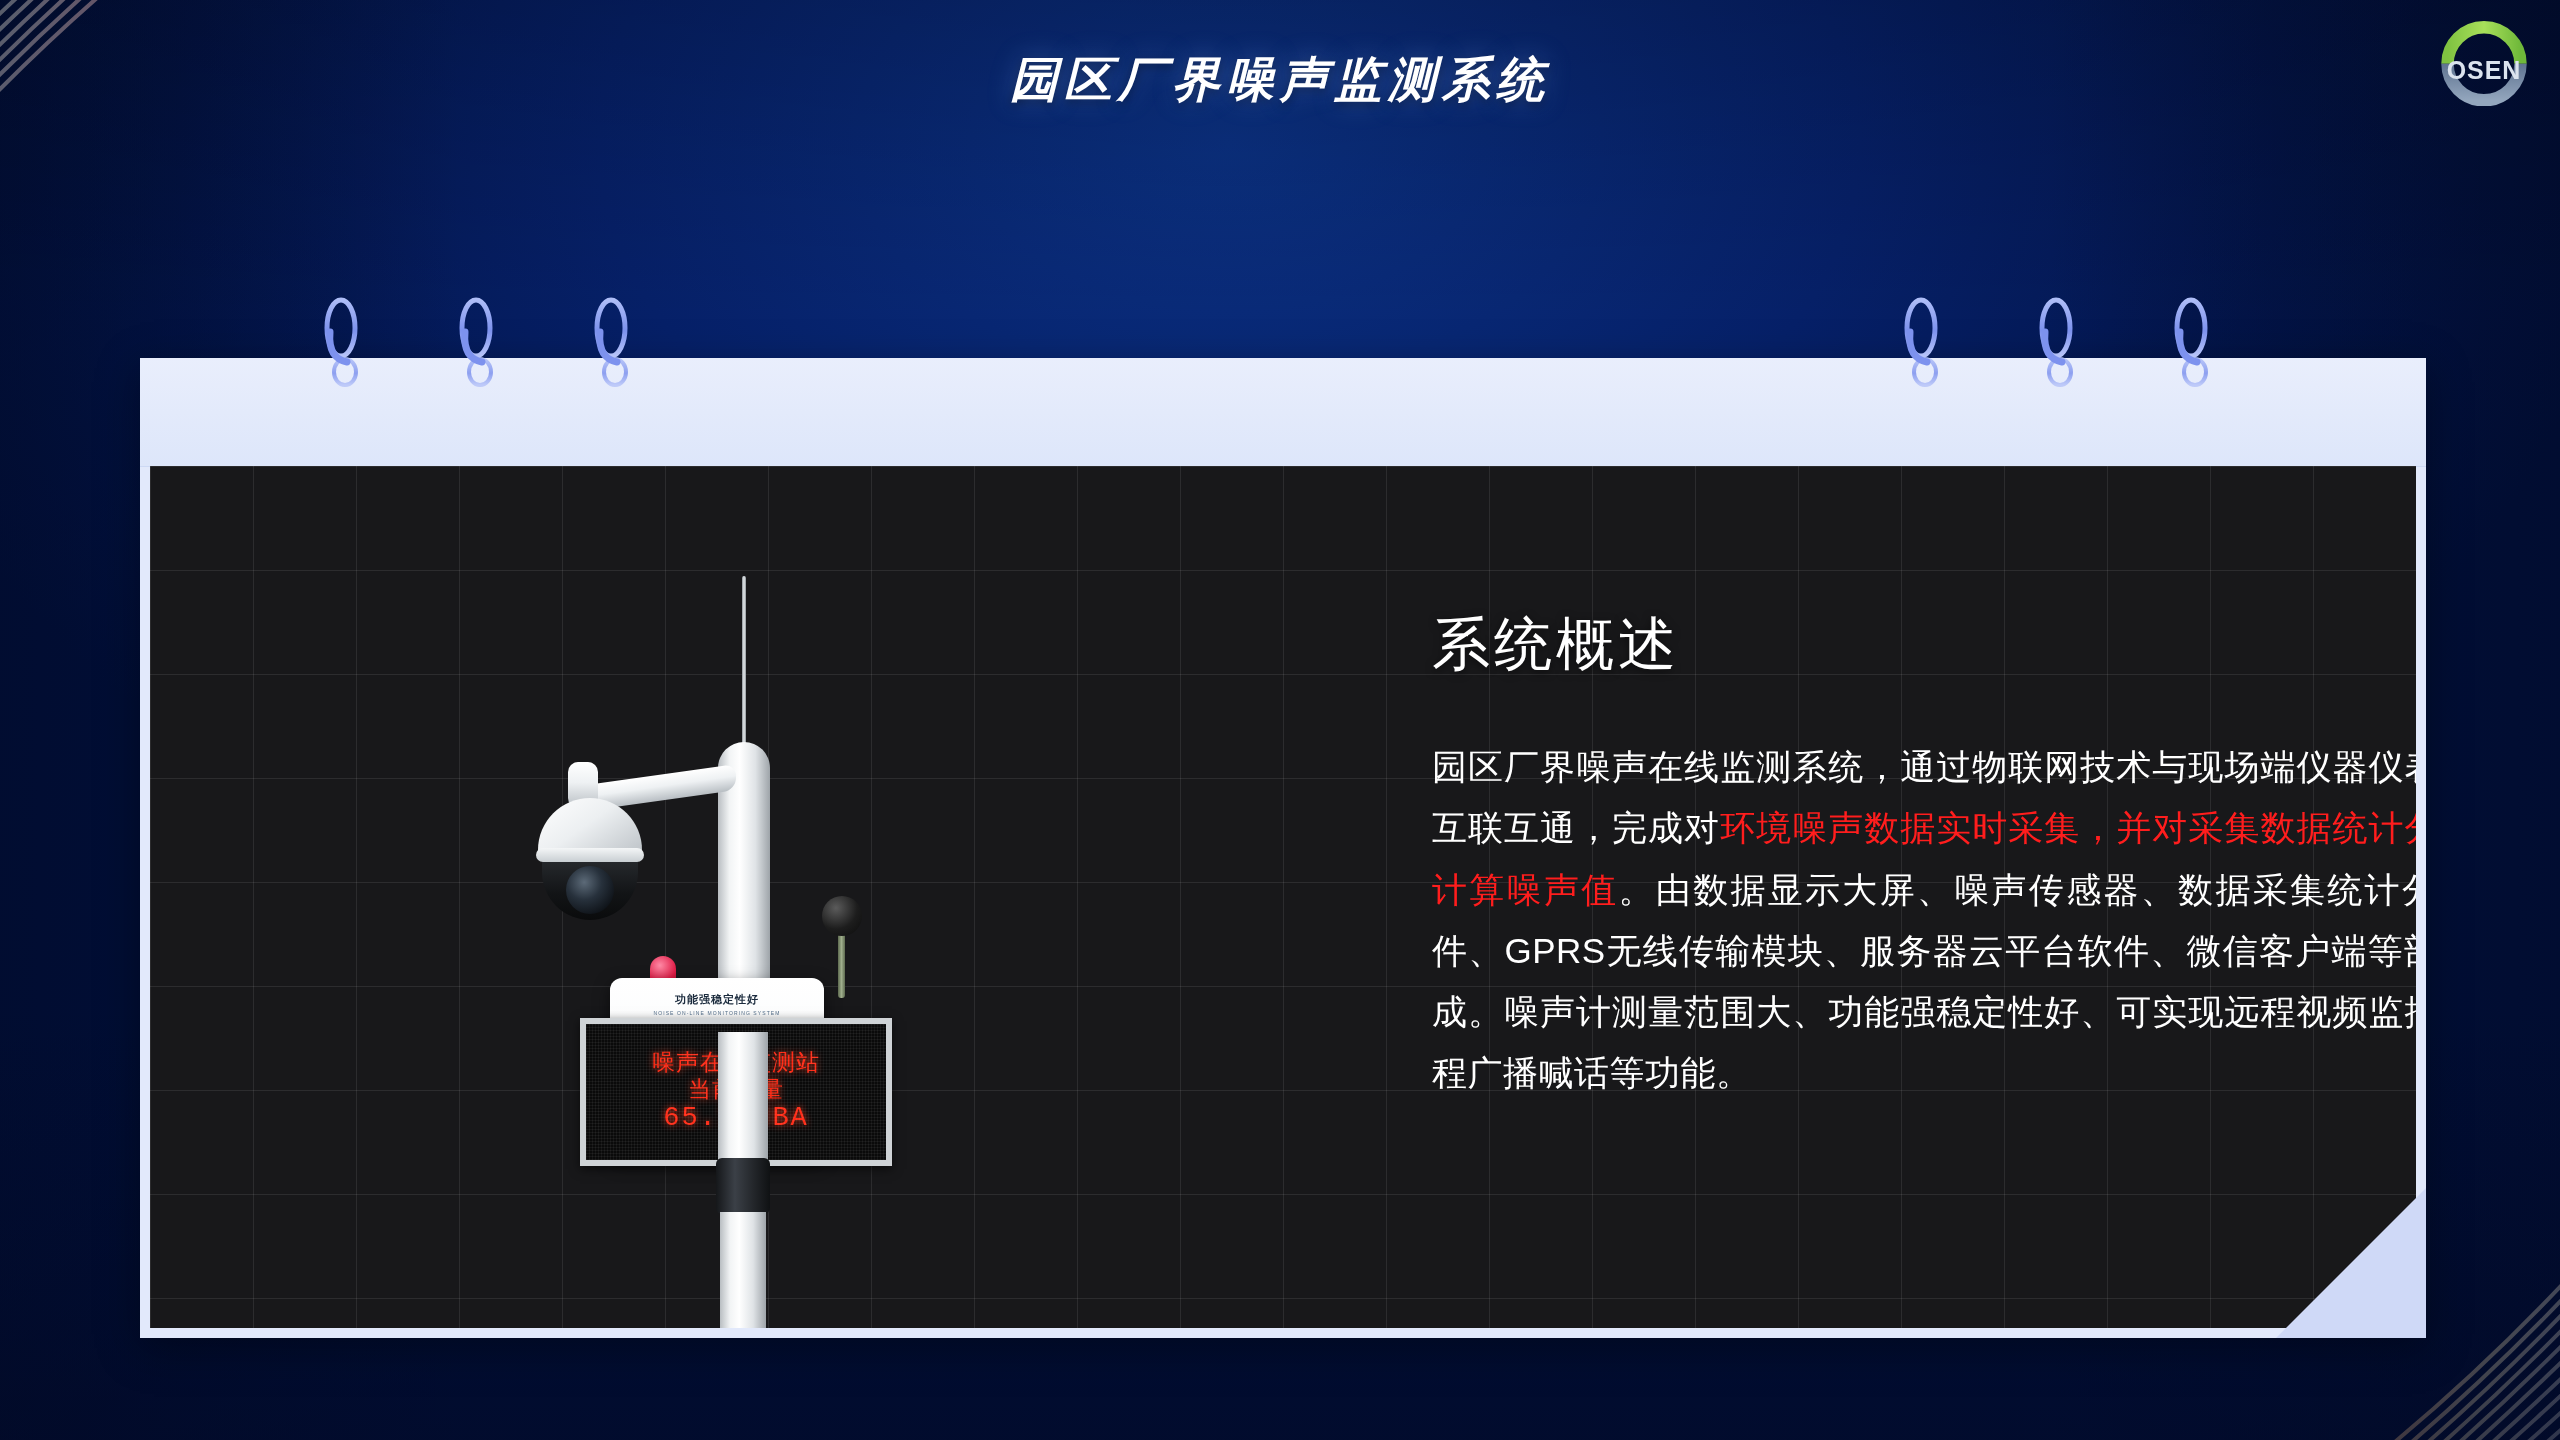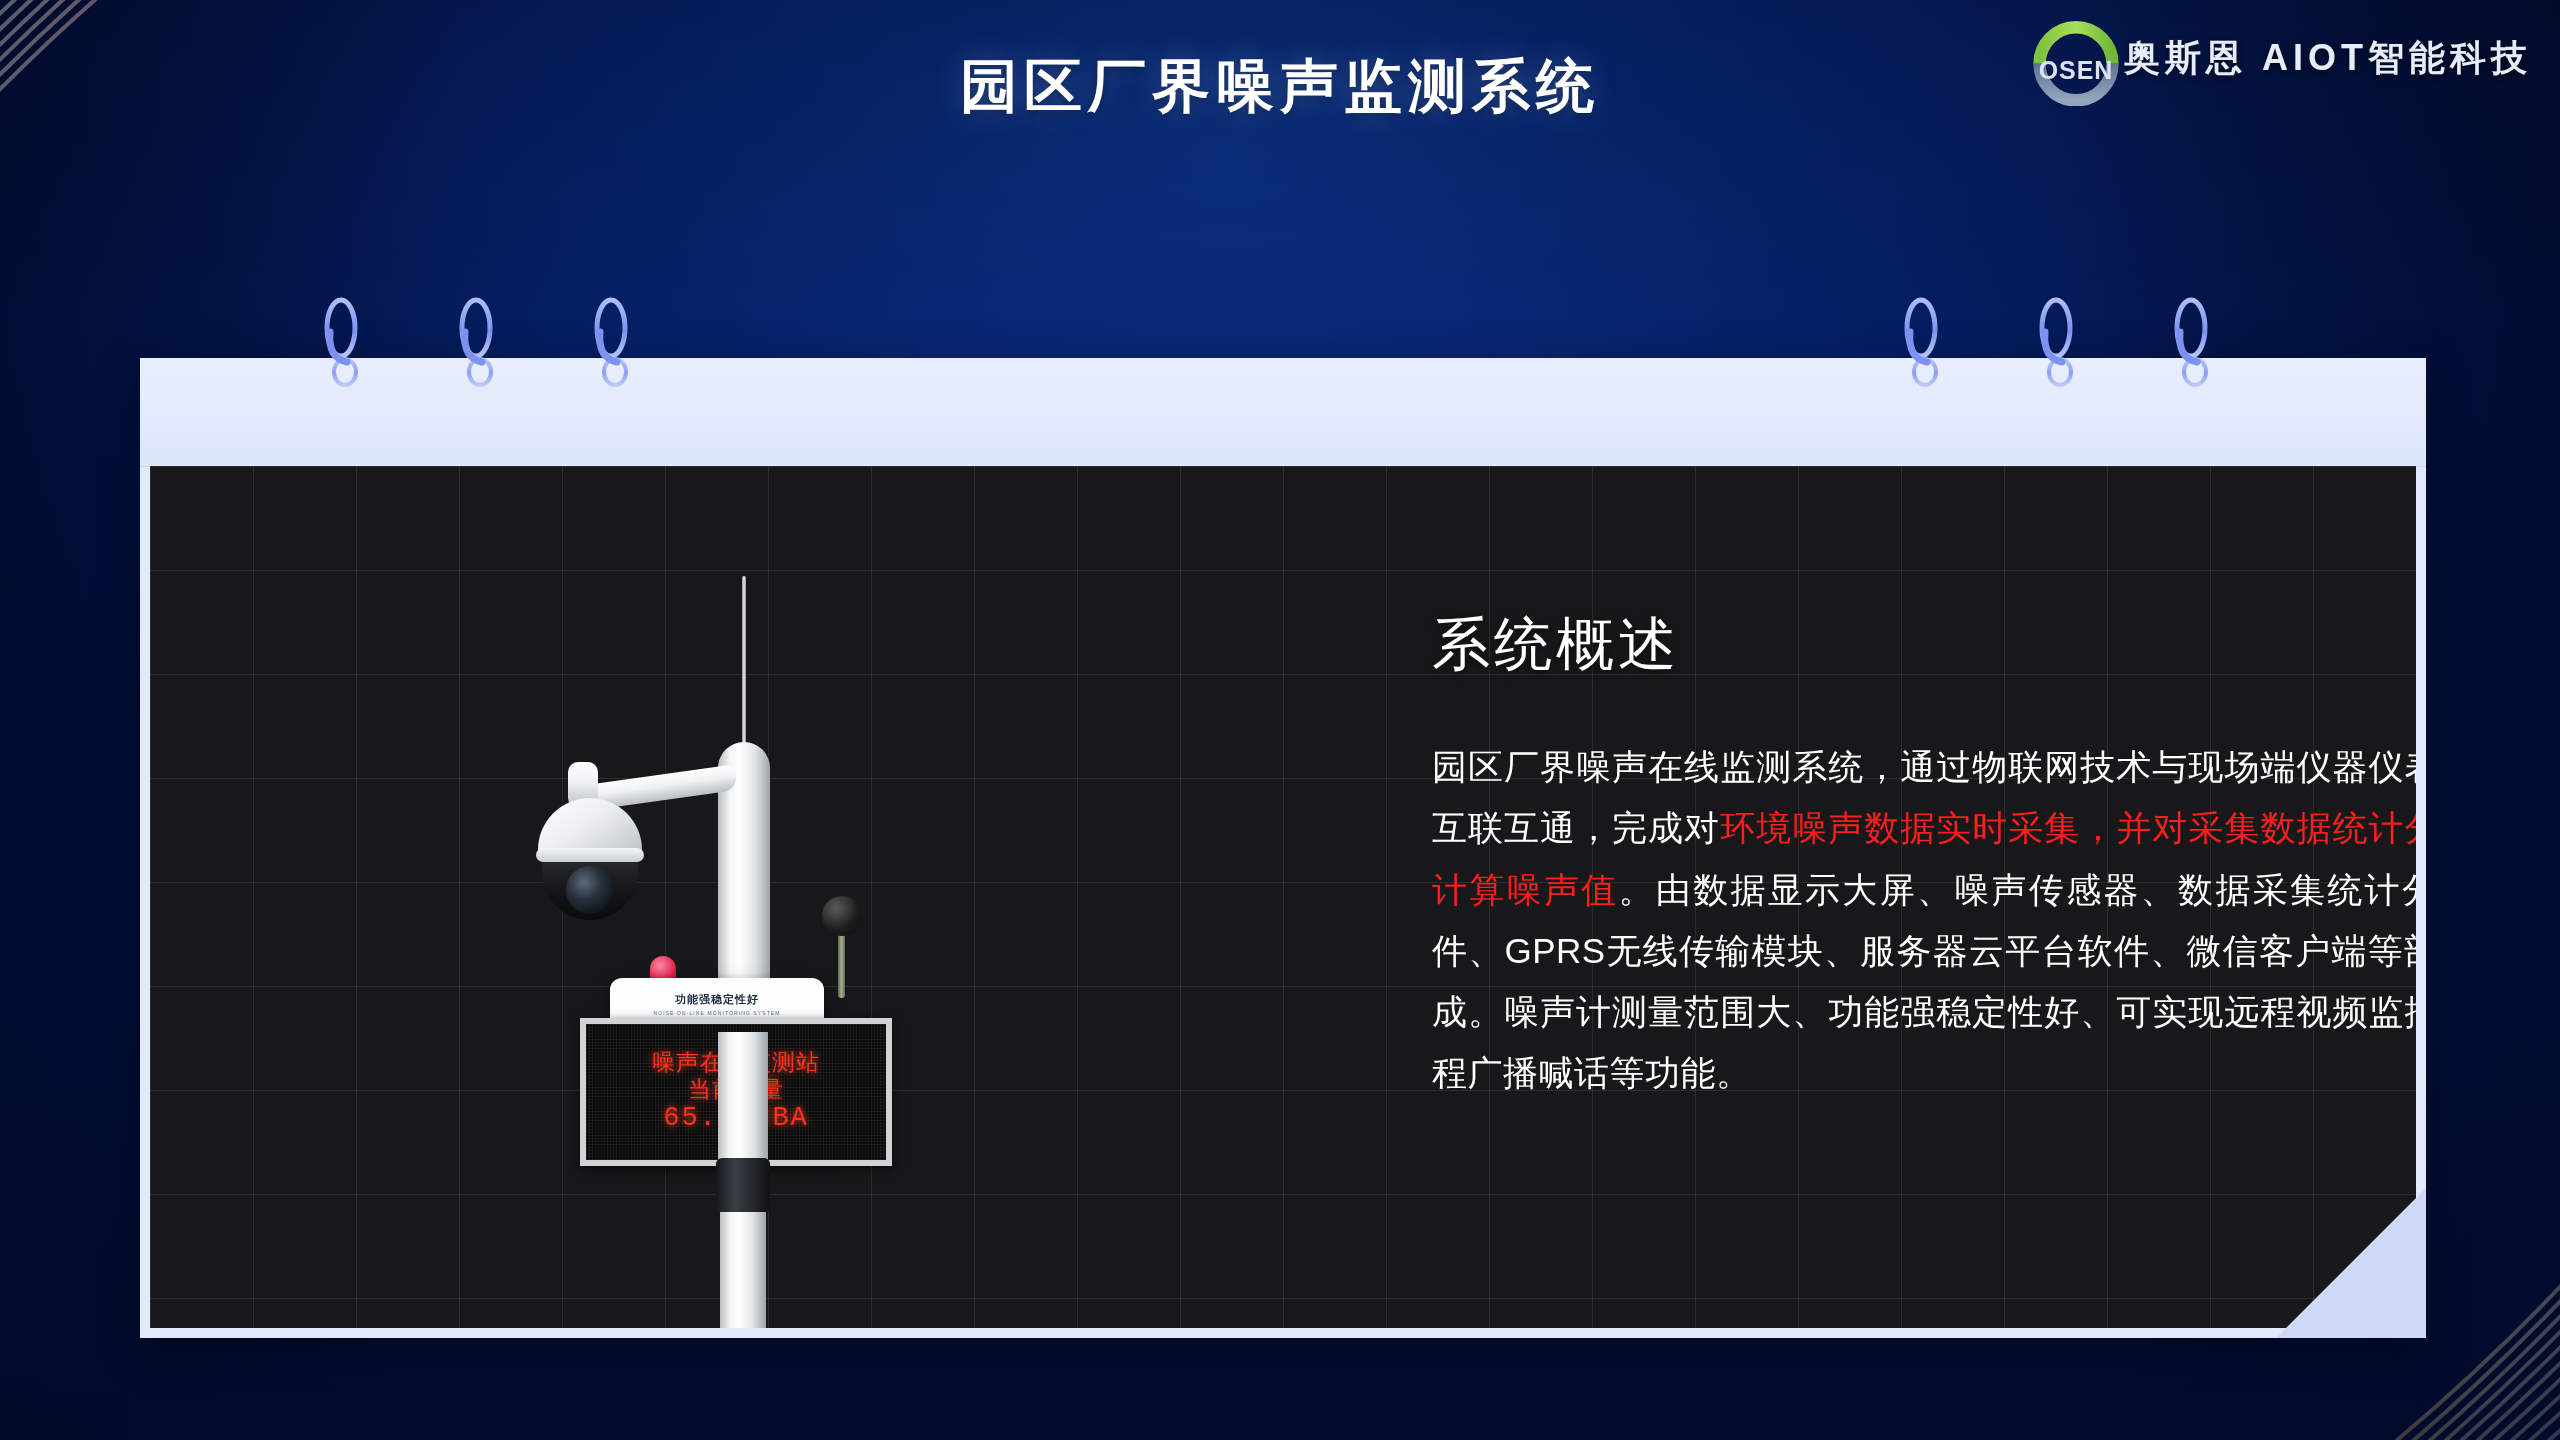--- a/index.html
+++ b/index.html
@@ -26,25 +26,26 @@
   
   .ribbon-wrap{position:absolute;pointer-events:none;}
   #ribbon-tl{left:-340px;top:-420px;width:1000px;height:1000px;}
   #ribbon-br{right:-300px;bottom:-380px;width:980px;height:980px;}
 
   
   #header-title{
     position:absolute;left:0;right:0;top:48px;
     text-align:center;
     color:#ffffff;
-    font-size:58px;
+    font-size:48px;
     font-weight:bold;
     letter-spacing:6px;
     text-shadow:0 0 26px rgba(120,170,255,.38), 0 3px 10px rgba(0,0,0,.45);
     white-space:nowrap;
+    font-style:italic;
   }
   #brand{
     position:absolute;right:28px;top:10px;
     display:flex;align-items:center;height:96px;
   }
   #brand-logo{width:96px;height:96px;flex:0 0 auto;position:relative;}
   #brand-text{
     color:#e6ecf8;font-size:36px;font-weight:bold;letter-spacing:5px;
     text-shadow:0 2px 6px rgba(0,0,0,.5);white-space:nowrap;
   }
@@ -240,21 +241,20 @@
         <linearGradient id="lgBot" x1="0" y1="0" x2="0" y2="1">
           <stop offset="0%" stop-color="#5f7391"></stop>
           <stop offset="100%" stop-color="#93a6bd"></stop>
         </linearGradient>
       </defs>
       <path d="M12,56 A38,38 0 0 1 88,56" fill="none" stroke="url(#lgTop)" stroke-width="13" stroke-linecap="butt"></path>
       <path d="M12,56 A38,38 0 0 0 88,56" fill="none" stroke="url(#lgBot)" stroke-width="13" stroke-linecap="butt"></path>
       <text x="50" y="72" text-anchor="middle" fill="#dbe3ee" font-family="Liberation Sans, sans-serif" font-size="26" font-weight="bold" letter-spacing="1">OSEN</text>
     </svg>
   </div>
-  <div id="brand-text">奥斯恩 AIOT智能科技</div>
 </div>
 
 <div id="card">
   <div id="card-top-strip"></div>
 
   <div id="card-inner">
 
     <div id="device">
 
       <div class="dv antenna" style="left:292px;top:10px;width:4px;height:180px;border-radius:2px;"></div>

